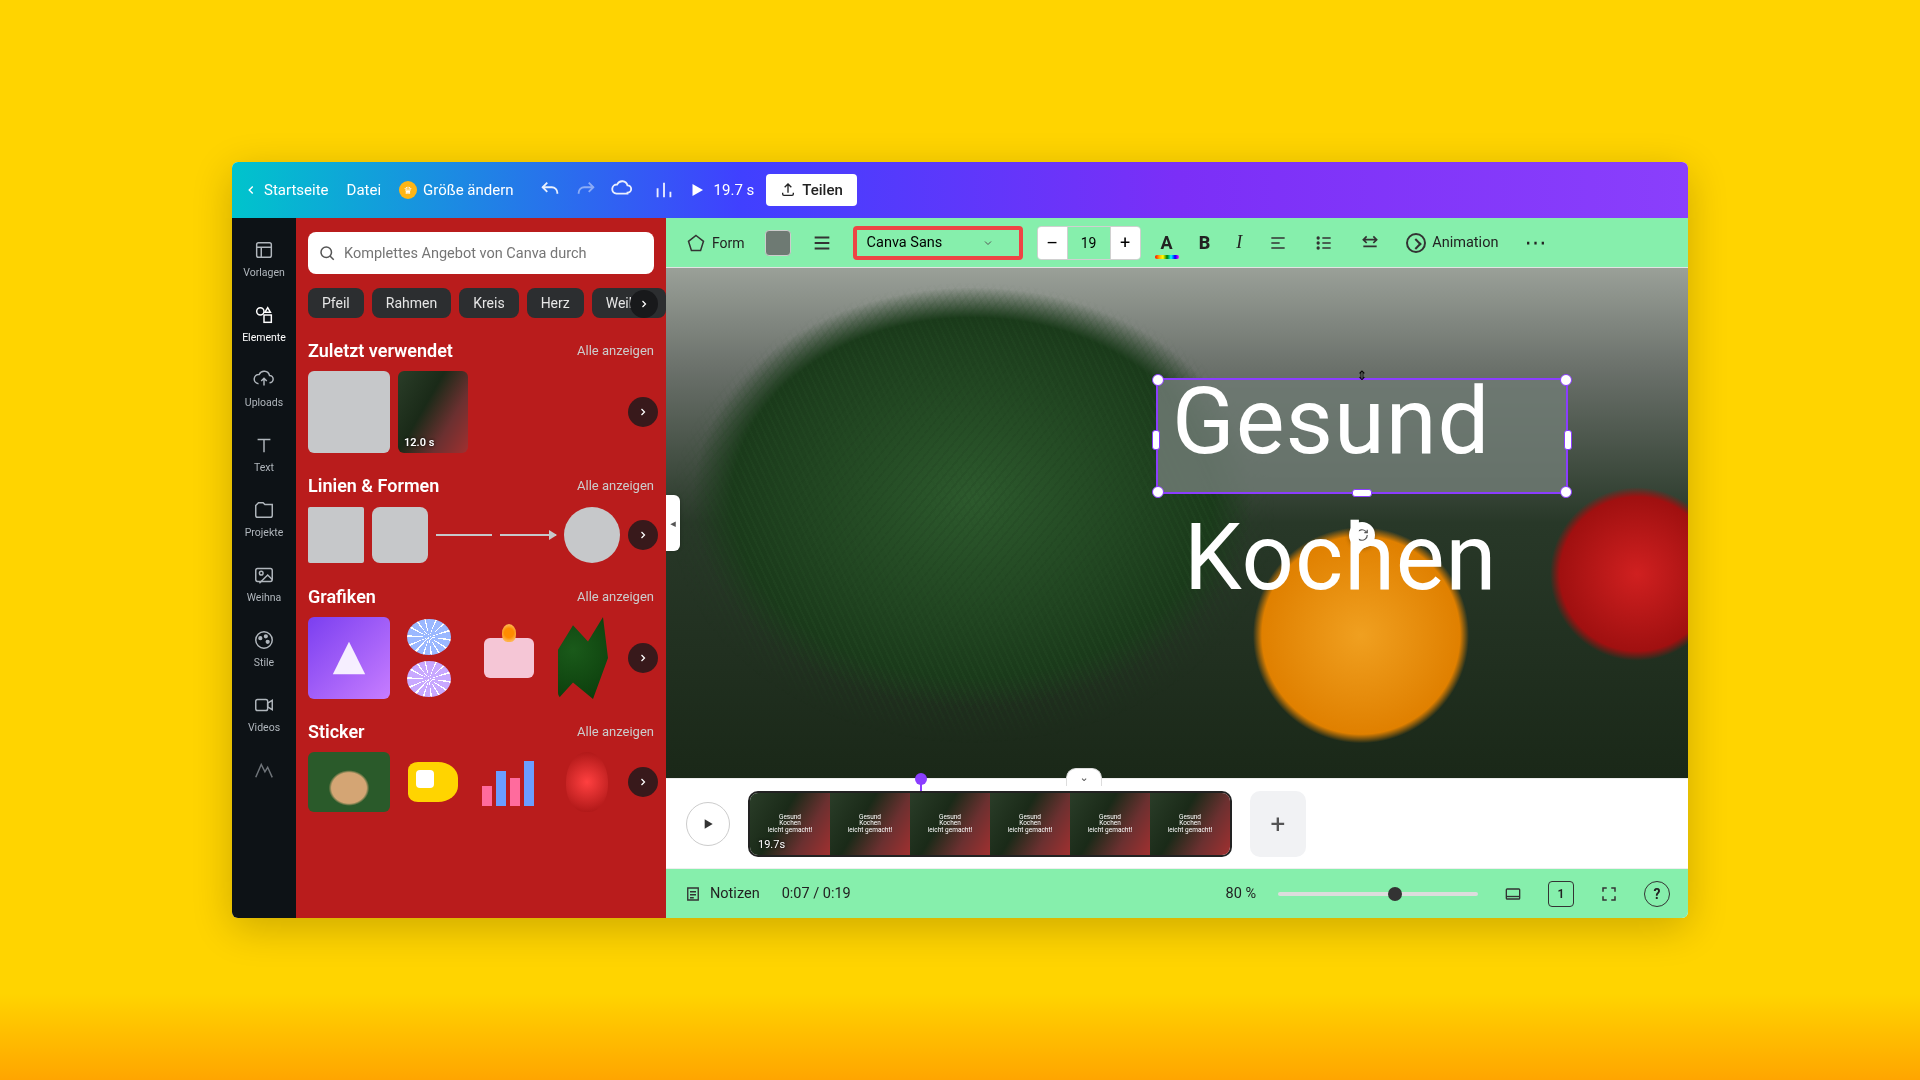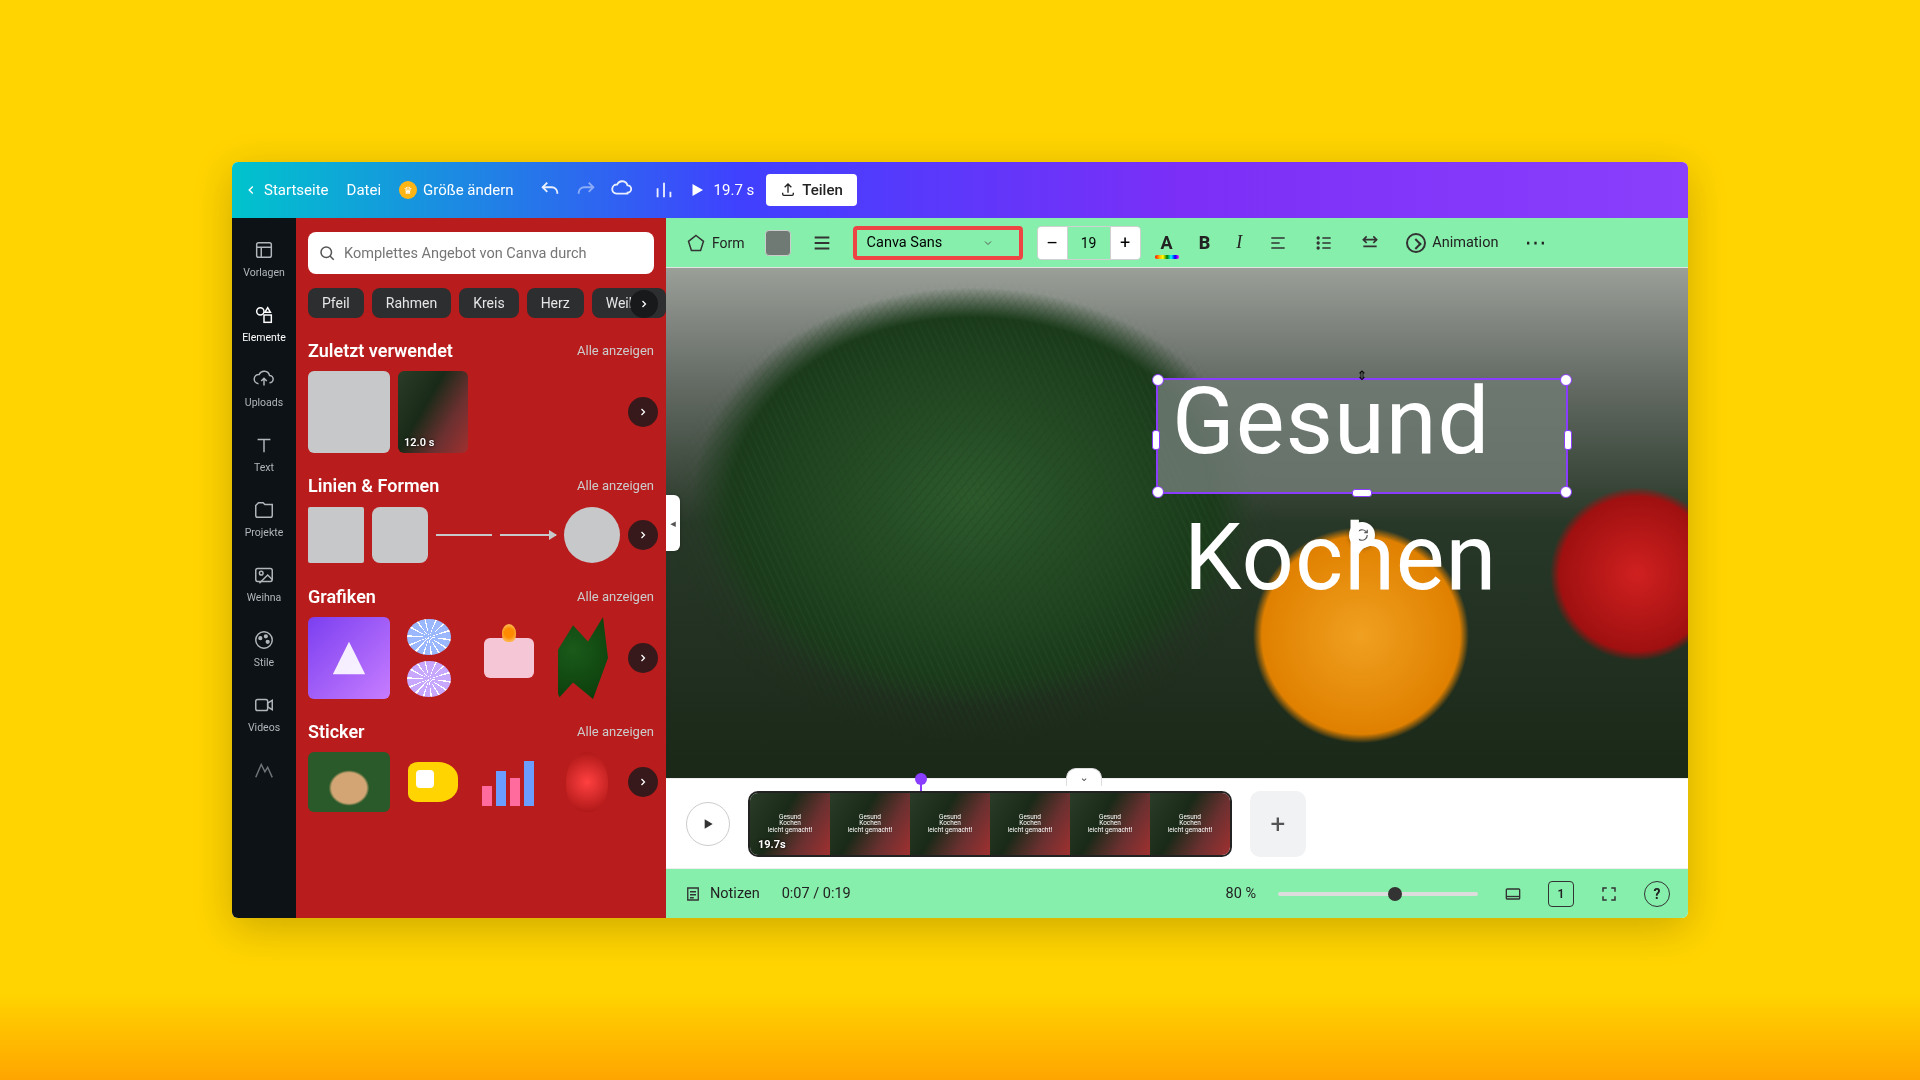--- a/index.html
+++ b/index.html
@@ -83,21 +83,21 @@
 .sel-box{position:absolute;border:2px solid #8b3dff;background:rgba(110,122,115,.85)}
 .sel-handle{position:absolute;width:12px;height:12px;background:#fff;border:1px solid #8b3dff;border-radius:50%}
 .resize-cursor{position:absolute;top:-14px;left:50%;transform:translateX(-50%);width:18px;height:18px;display:flex;align-items:center;justify-content:center;color:#000;font-size:13px}
 .rot-handle{position:absolute;left:50%;transform:translateX(-50%);width:26px;height:26px;background:#fff;border-radius:50%;display:flex;align-items:center;justify-content:center;box-shadow:0 1px 4px rgba(0,0,0,.3);cursor:pointer}
 .canvas-text{position:absolute;color:#fff;font-weight:400;font-size:92px;line-height:1.05;letter-spacing:1px;white-space:nowrap}
 .collapse-tab{position:absolute;left:0;top:50%;transform:translateY(-50%);width:14px;height:56px;background:#fff;border-radius:0 6px 6px 0;display:flex;align-items:center;justify-content:center;box-shadow:1px 0 3px rgba(0,0,0,.15);cursor:pointer;z-index:5;font-size:11px;color:#555}
 
 .timeline-row{height:90px;background:#fff;display:flex;align-items:center;padding:0 20px;gap:18px;border-top:1px solid #eee}
 .play-circle{width:44px;height:44px;border-radius:50%;border:1px solid #ccc;display:flex;align-items:center;justify-content:center;cursor:pointer}
 .clip{height:66px;border:2px solid #222;border-radius:10px;display:flex;overflow:hidden;position:relative}
-.clip .dur-lab{position:absolute;left:8px;bottom:4px;font-size:11px;font-weight:700;color:#fff;text-shadow:0 0 3px #000;z-index:2}
+.clip .dur-lab{position:absolute;left:8px;bottom:4px;font-size:11px;font-weight:400;color:#fff;text-shadow:0 0 3px #000;z-index:2}
 .frame{width:80px;height:100%;background:linear-gradient(120deg,#2a3d28,#1a2a18 40%,#6b3030 70%,#a03030);position:relative;display:flex;align-items:center;justify-content:center;flex-direction:column;gap:0}
 .frame span{font-size:6.5px;color:#fff;line-height:1;text-align:center}
 .add-page{width:56px;height:66px;border-radius:10px;background:#f1f2f4;display:flex;align-items:center;justify-content:center;font-size:26px;color:#555;cursor:pointer}
 .playhead{position:absolute;top:-10px;left:172px;width:2px;height:12px;background:#8b3dff}
 .playhead::before{content:"";position:absolute;top:-8px;left:-5px;width:12px;height:12px;background:#8b3dff;border-radius:50%}
 .tl-collapse{position:absolute;top:-11px;left:400px;width:36px;height:18px;background:#fff;border:1px solid #ddd;border-bottom:none;border-radius:10px 10px 0 0;display:flex;align-items:center;justify-content:center;font-size:11px;color:#555;cursor:pointer}
 .timeline-wrap{position:relative}
 
 .status-bar{height:50px;display:flex;align-items:center;padding:0 18px;gap:22px;border-top:1px solid #eee;color:#222;font-size:14.5px}
 .notes-btn{display:flex;align-items:center;gap:8px;cursor:pointer}

